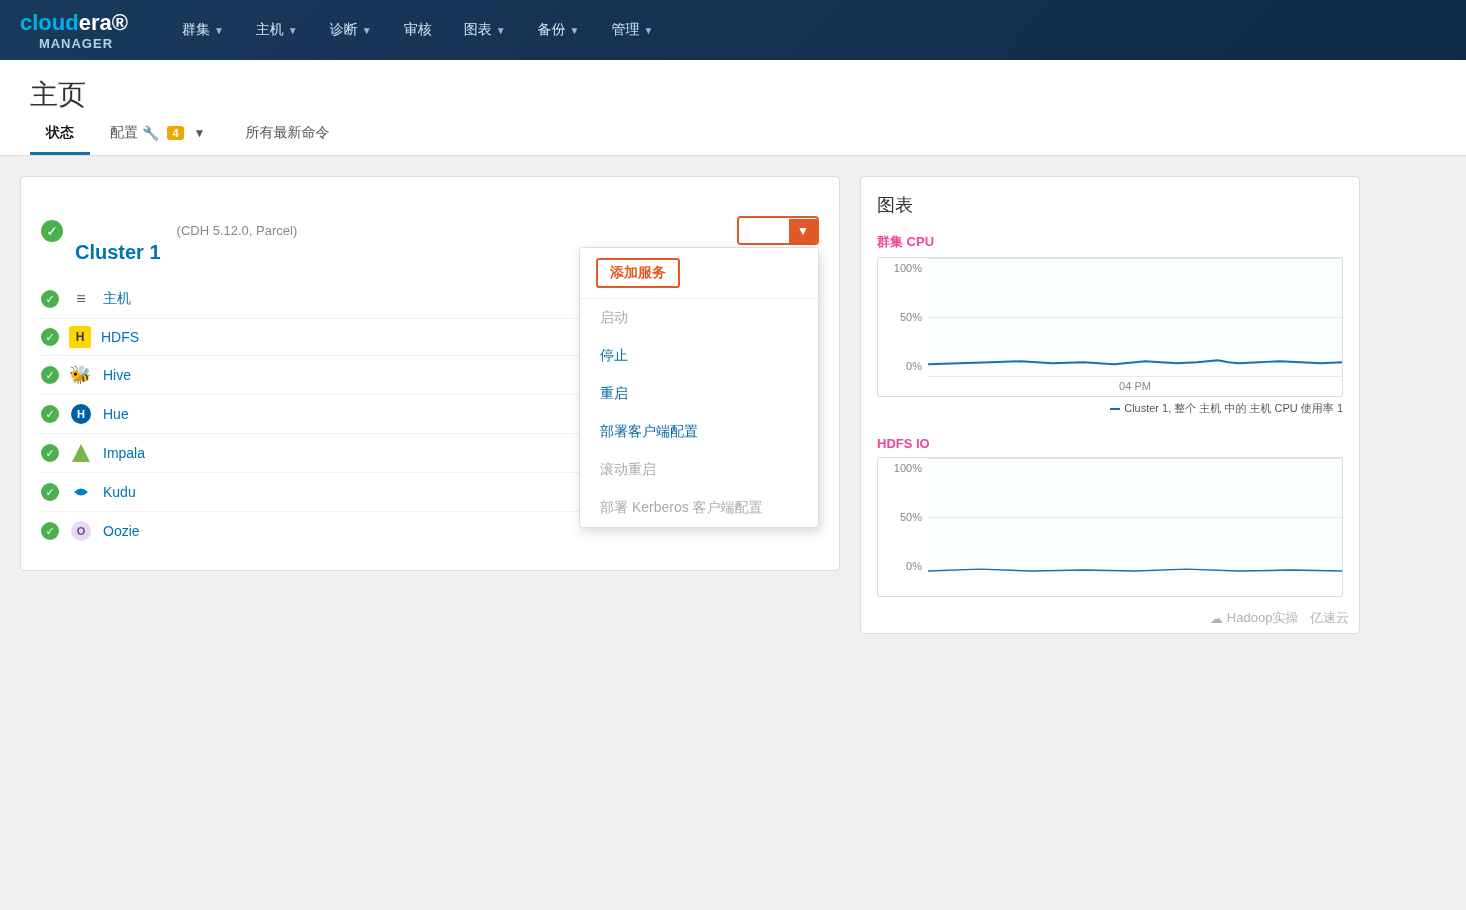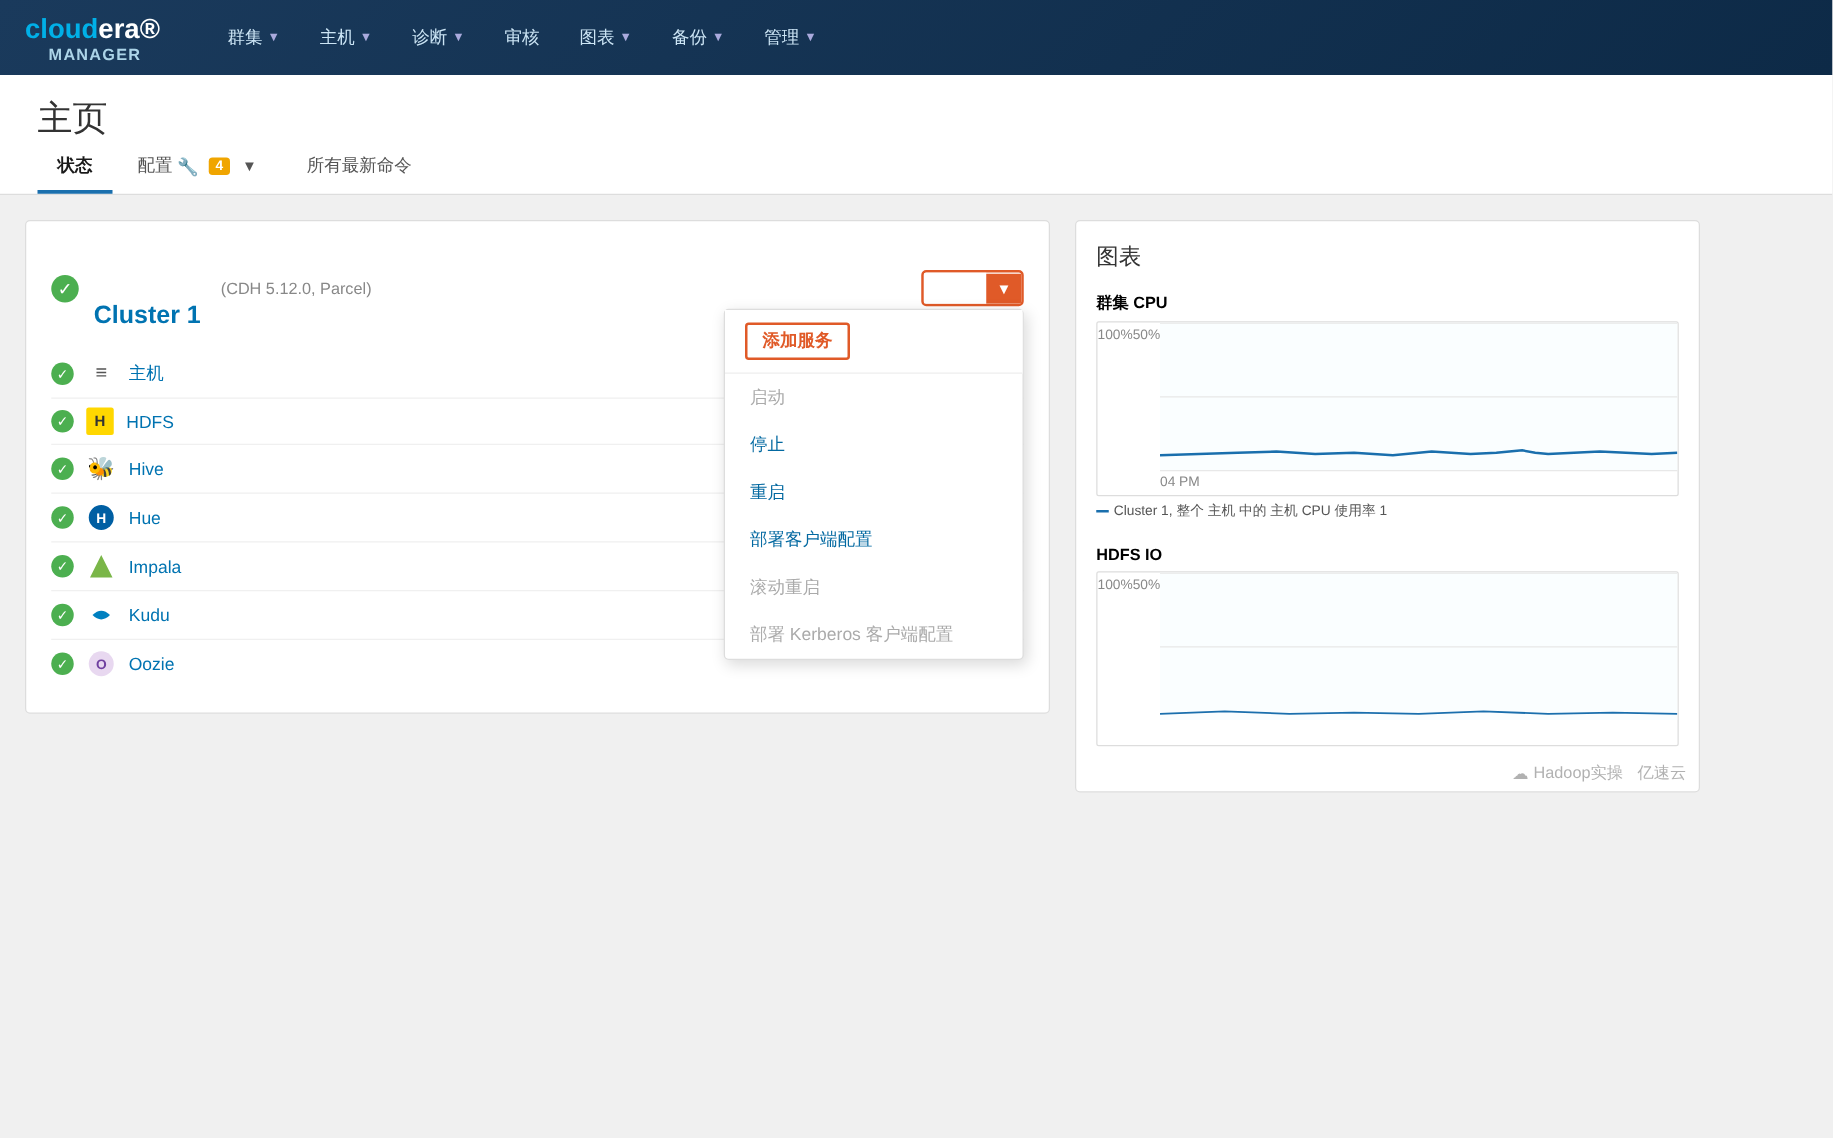--- a/index.html
+++ b/index.html
@@ -256,39 +256,39 @@
     .charts-title {
       font-size: 18px;
       color: #333;
       margin-bottom: 16px;
       font-weight: normal;
     }
     .chart-block { margin-bottom: 20px; }
     .chart-label {
       font-size: 13px;
       font-weight: bold;
-      color: #000000;
+      color: #ec4899;
       margin-bottom: 6px;
     }
     .chart-area {
       border: 1px solid #ddd;
       border-radius: 2px;
       position: relative;
       height: 140px;
       overflow: hidden;
       background: #fff;
     }
     .chart-y-axis {
       position: absolute;
       left: 0;
       top: 0;
       bottom: 20px;
       width: 50px;
       display: flex;
-      flex-direction: row;
+      flex-direction: column;
       justify-content: space-between;
       padding: 4px 6px 4px 0;
       font-size: 11px;
       color: #888;
       text-align: right;
     }
     .chart-body {
       position: absolute;
       left: 50px;
       right: 0;
@@ -303,32 +303,33 @@
       height: 1px;
       background: #e8e8e8;
     }
     .chart-x-axis {
       position: absolute;
       bottom: 0;
       left: 50px;
       right: 0;
       height: 20px;
       display: flex;
-      justify-content: flex-start;
+      justify-content: center;
       align-items: center;
       font-size: 11px;
       color: #888;
     }
     .chart-legend {
       font-size: 11px;
       color: #555;
       margin-top: 4px;
       display: flex;
       align-items: center;
       gap: 4px;
+      justify-content: flex-end;
     }
     .legend-dot {
       width: 10px;
       height: 2px;
       background: #1a6fad;
       display: inline-block;
     }
 
     
     .watermark {

